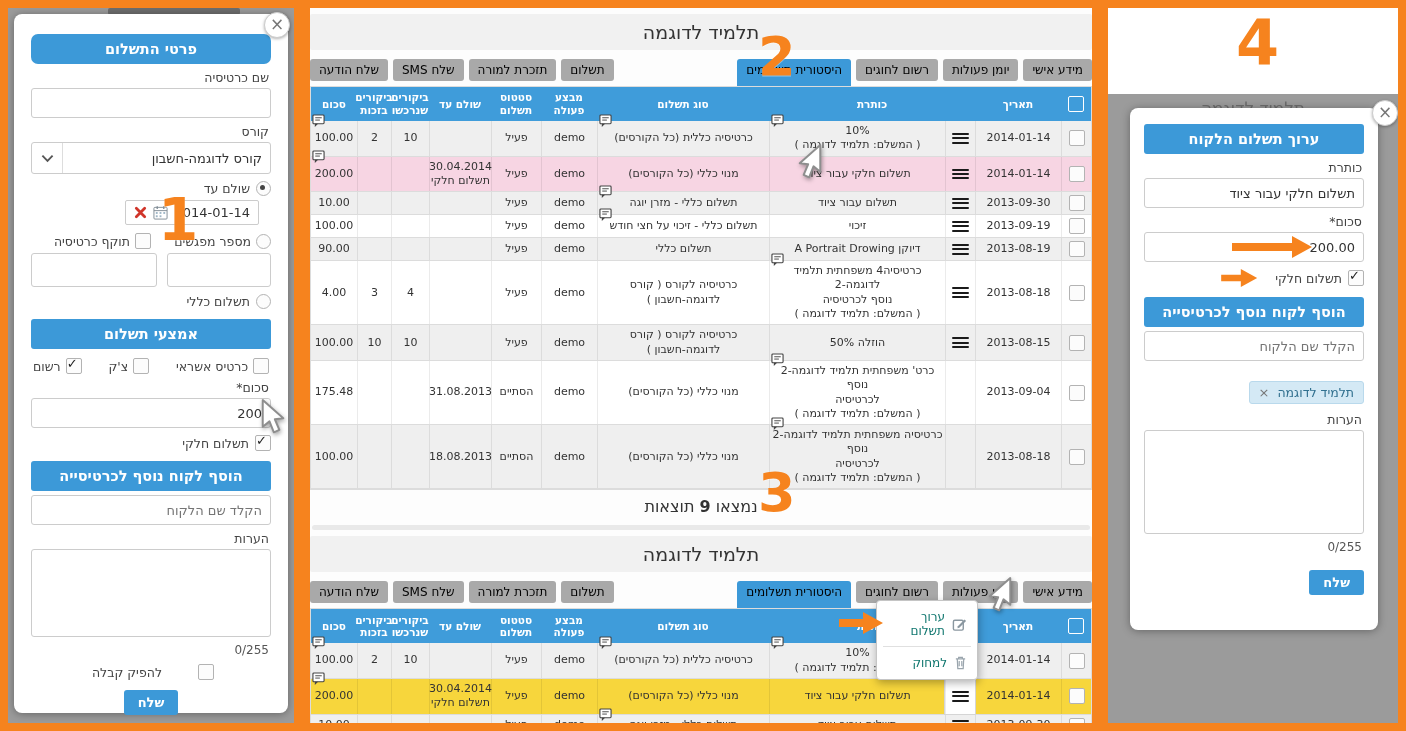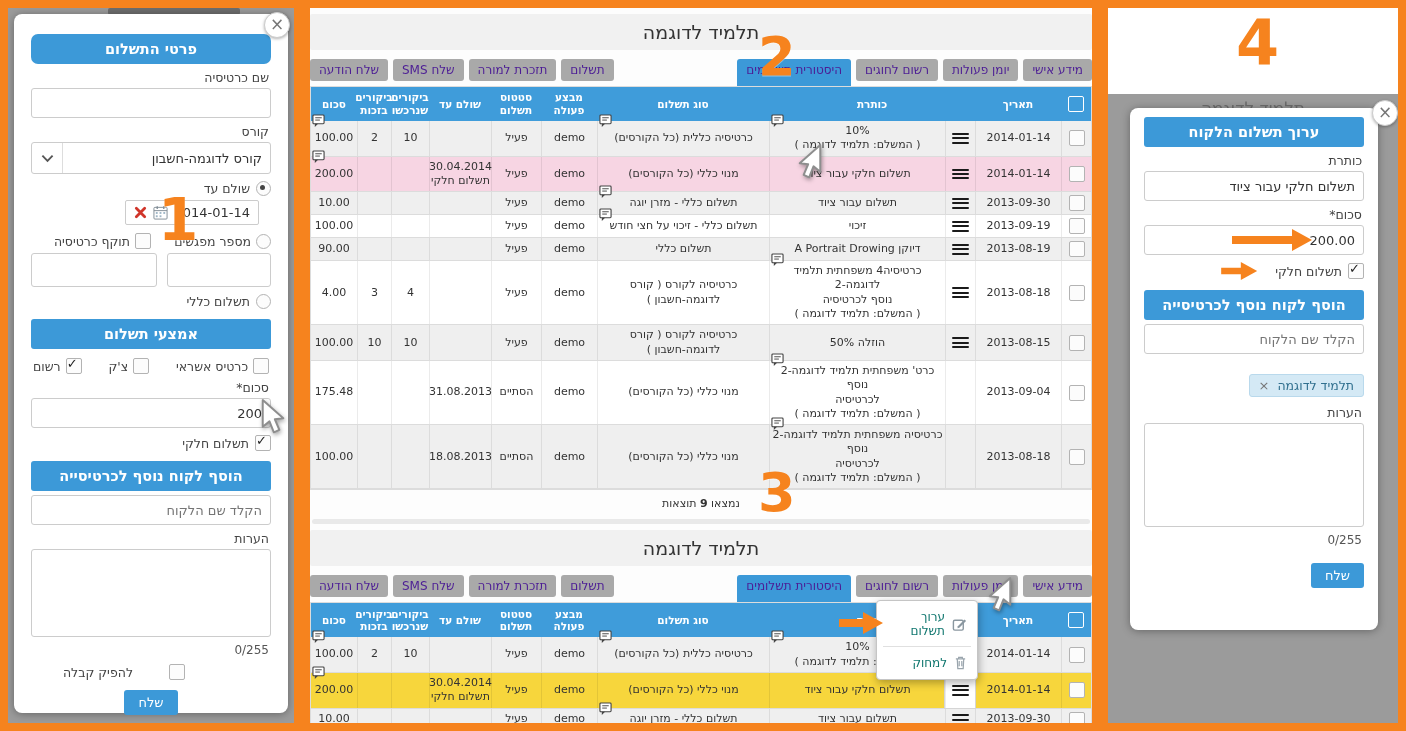--- a/index.html
+++ b/index.html
@@ -18,21 +18,21 @@
   .blue-hd{background:#3c99d8;color:#fff;font-weight:bold;font-size:14.5px;text-align:center;
     height:30px;line-height:30px;border-radius:3px;margin:10px 0 4px;}
   .lbl{display:block;font-size:12.5px;color:#444;margin:6px 2px 3px;}
   .inp{width:100%;height:30px;border:1px solid #ccc;border-radius:3px;padding:0 8px;box-sizing:border-box;
     font-family:"DejaVu Sans",sans-serif;font-size:13px;color:#333;background:#fff;}
   .ta{width:100%;border:1px solid #ccc;border-radius:3px;box-sizing:border-box;resize:none;
     font-family:"DejaVu Sans",sans-serif;font-size:13px;padding:5px;}
   .ta1{height:88px;}  .ta4{height:104px;}
   .cnt{font-size:12px;color:#555;margin:2px 2px 0;}
   .send{display:inline-block;background:#3c99d8;color:#fff;border:none;border-radius:3px;
-    padding:5px 14px;font-size:13px;font-family:"DejaVu Sans",sans-serif;cursor:pointer;}
+    padding:5px 14px;font-size:13px;font-family:"DejaVu Sans",sans-serif;cursor:pointer;font-weight:bold;}
   .sendrow-c{text-align:center;margin-top:10px;}
   .sendrow-r{text-align:right;margin-top:16px;}
   .cbx{display:inline-block;width:14px;height:14px;border:1px solid #b3b3b3;border-radius:2px;
     background:#fcfcfc;position:relative;vertical-align:middle;flex:none;}
   .cbx.on::after{content:"✓";position:absolute;left:0;top:-3px;font-size:13px;font-weight:bold;color:#222;}
   .rad{display:inline-block;width:13px;height:13px;border:1px solid #b3b3b3;border-radius:50%;
     background:#fcfcfc;position:relative;vertical-align:middle;flex:none;}
   .rad.on::after{content:"";position:absolute;left:3px;top:3px;width:5px;height:5px;border-radius:50%;background:#444;}
   .radline{display:flex;align-items:center;gap:6px;margin:7px 0 4px;font-size:12.5px;color:#444;}
   .sel{display:flex;align-items:center;height:30px;border:1px solid #ccc;border-radius:3px;background:#fff;}
@@ -41,35 +41,35 @@
   .dateline{display:flex;margin:4px 12px 8px 0;}
   .datebox{display:flex;align-items:center;gap:6px;border:1px solid #ccc;border-radius:2px;background:#fff;
     padding:4px 8px;font-size:13px;}
   .two-rad{display:flex;align-items:center;margin:8px 0 4px;font-size:12.5px;color:#444;}
   .two-rad .g{display:flex;align-items:center;gap:5px;flex:1;}
   .two-inp{display:flex;gap:10px;margin:2px 0 4px;}
   .two-inp .inp{height:34px;}
   .two-inp .inp:first-child{width:45%;} .two-inp .inp:last-child{width:55%;}
   .cbrow{display:flex;align-items:center;justify-content:space-between;margin:9px 2px 4px;font-size:12.5px;color:#444;}
   .cbrow .g{display:flex;align-items:center;gap:5px;}
-  .rc{margin-right:86px;gap:36px;}
+  .rc{margin-right:57px;gap:36px;}
   .chip{display:inline-flex;align-items:center;gap:8px;background:#d4e9f5;border:1px solid #b9d9ec;
     border-radius:3px;padding:3px 9px;font-size:12.5px;color:#31708f;margin:20px 0 2px;}
   .chip .x{color:#777;font-size:13px;cursor:pointer;}
   .chiprow{text-align:right;}
   .fieldwrap{position:relative;}
 
   
   .card{margin:0;}
   .titlebar{background:#f1f1f1;border-radius:2px;text-align:center;font-size:19px;color:#333;
     height:36px;line-height:36px;margin-top:6px;}
   .tabsrow{display:flex;align-items:flex-end;gap:5px;margin:9px 0 5px;}
   .spacer{flex:1;}
   .grp{display:flex;gap:5px;align-items:flex-end;}
-  .tab,.abtn{background:#a9a9a9;color:#4c1d95;font-size:12px;padding:4px 9px;border-radius:3px;
+  .tab,.abtn{background:#a9a9a9;color:#000000;font-size:12px;padding:4px 9px;border-radius:3px;
     white-space:nowrap;cursor:pointer;}
   .tab.active{background:#3c99d8;padding-bottom:12px;margin-bottom:-8px;border-radius:3px 3px 0 0;}
   .tbl{border:1px solid #dcdcdc;position:relative;background:#fff;}
   .thead{display:flex;background:#3f9cda;color:#fff;font-weight:bold;font-size:10.5px;min-height:34px;
     align-items:center;text-align:center;position:relative;z-index:1;}
   .hcell{display:flex;align-items:center;justify-content:center;padding:1px 2px;line-height:1.2;box-sizing:border-box;}
   .hcbx{border-color:#fff;background:transparent;}
   .thead>:nth-child(1){width:30px}.thead>:nth-child(2){width:86px}.thead>:nth-child(3){width:206px}
   .thead>:nth-child(4){width:172px}.thead>:nth-child(5){width:56px}.thead>:nth-child(6){width:50px}
   .thead>:nth-child(7){width:62px}.thead>:nth-child(8){width:38px}.thead>:nth-child(9){width:34px}
@@ -83,21 +83,21 @@
     border-left:1px solid rgba(0,0,0,.08);white-space:pre-line;color:#333;}
   .trow>:nth-child(1){width:30px}.trow>:nth-child(2){width:86px}.trow>:nth-child(3){width:30px}
   .trow>:nth-child(4){width:176px}.trow>:nth-child(5){width:172px}.trow>:nth-child(6){width:56px}
   .trow>:nth-child(7){width:50px}.trow>:nth-child(8){width:62px}.trow>:nth-child(9){width:38px}
   .trow>:nth-child(10){width:34px}.trow>:nth-child(11){flex:1;border-left:none;}
   .hamb{display:block;width:17px;}
   .hamb i{display:block;height:2px;background:#1a1a1a;margin:2.4px 0;border-radius:1px;}
   .cmenu.open{background:#fff;box-shadow:0 0 0 1px #d5d5d5;z-index:5;}
   .note-ic{position:absolute;top:-7px;left:1px;z-index:3;line-height:0;}
   .note-ic.n-bl{top:auto;bottom:-7px;}
-  .results{text-align:center;font-size:11px;color:#333;margin:7px 0 9px;}
+  .results{text-align:center;font-size:16px;color:#333;margin:7px 0 9px;}
   .divider{height:5px;background:#e9e9e9;border-radius:3px;margin:2px 2px 6px;}
   .ctxmenu{position:absolute;width:100px;background:#fff;border:1px solid #c5c5c5;border-radius:4px;
     box-shadow:1px 3px 8px rgba(0,0,0,.3);padding:3px 0;z-index:20;}
   .citem{display:flex;align-items:center;gap:7px;padding:6px 10px;color:#0f766e;font-size:12px;cursor:pointer;}
   .csep{height:1px;background:#e0e0e0;margin:2px 6px;}
 
   
   .p4gray{position:absolute;left:0;right:0;top:86px;bottom:0;background:#9b9b9b;}
   .bgtitle{position:absolute;left:0;right:0;top:90px;text-align:center;color:#6d6d6d;font-size:17px;z-index:0;}
   .p1-blob{position:absolute;top:0;left:100px;width:132px;height:7px;background:#6e6e6e;border-radius:2px;}
@@ -573,21 +573,21 @@
       </svg>
   </div>
 </div>
 
 <div id="panel4" class="panel">
   <div class="p4gray"></div>
   <div class="bgtitle">תלמיד לדוגמה</div>
   <span class="closec" style="top:92px;right:0;">×</span>
 
   <div class="modal m4">
-    <div class="blue-hd" style="margin-top:1px;">ערוך תשלום הלקוח</div>
+    <div class="blue-hd" style="margin-top:8px;">ערוך תשלום הלקוח</div>
 
     <label class="lbl">כותרת</label>
     <input class="inp" value="תשלום חלקי עבור ציוד" style="">
 
     <label class="lbl">סכום*</label>
     <div class="fieldwrap">
       <input class="inp" value="200.00" style="">
       <div class="oarrow" style="left:88px;top:4px;">
         <svg width="82" height="22" viewBox="0 0 82 22">
             <path d="M0 7 h60 v-7 l20 11 -20 11 v-7 h-60 z" fill="#f6831e"></path>

